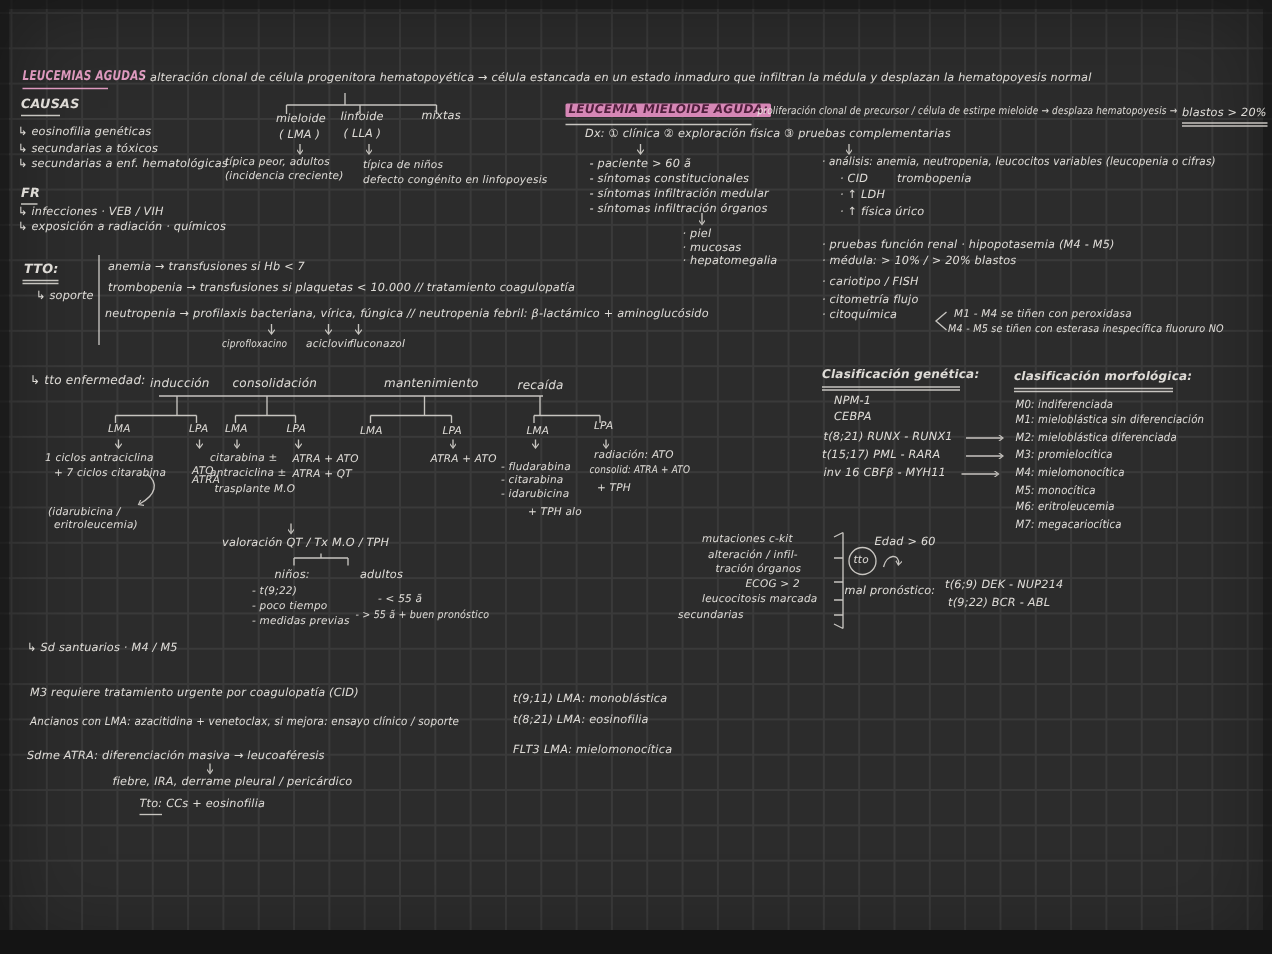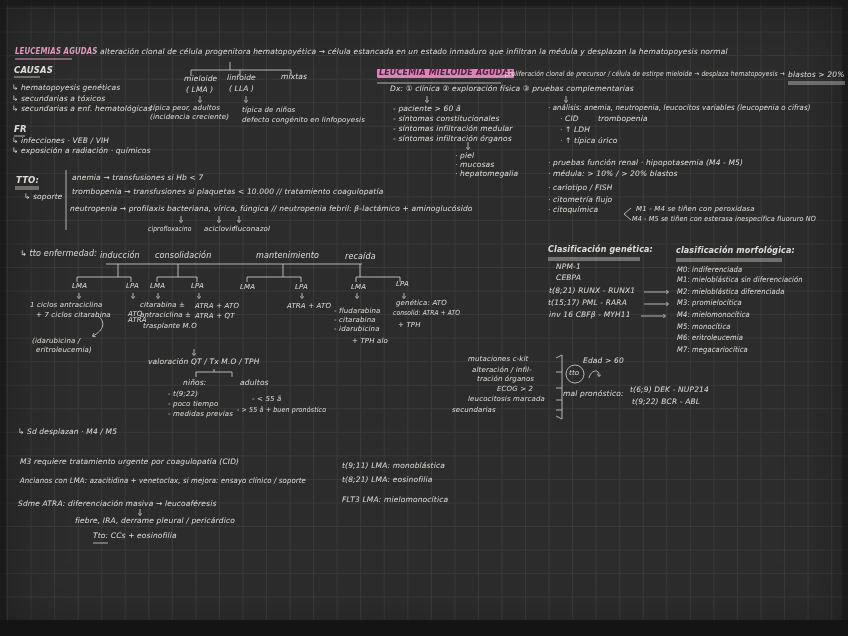--- a/index.html
+++ b/index.html
@@ -100,21 +100,21 @@
 
   
   <div class="grp">
     <span class="hw s9 b pink cx78" style="left:15px;top:47px">LEUCEMIAS AGUDAS</span>
     <span class="hw" style="left:95px;top:48px">· alteración clonal de célula progenitora hematopoyética → célula estancada en un estado inmaduro que infiltran la médula y desplazan la hematopoyesis normal</span>
   </div>
 
   
   <div class="grp">
     <span class="hw s85 b" style="left:14px;top:66px">CAUSAS</span>
-    <span class="hw" style="left:12px;top:84px">↳ hematopoyesis genéticas</span>
+    <span class="hw" style="left:12px;top:84px">↳ eosinofilia genéticas</span>
     <span class="hw" style="left:12px;top:95px">↳ secundarias a tóxicos</span>
     <span class="hw" style="left:12px;top:105px">↳ secundarias a enf. hematológicas</span>
   </div>
 
   
   <div class="grp">
     <span class="hw s85 b" style="left:14px;top:125px">FR</span>
     <span class="hw" style="left:12px;top:137px">↳ infecciones · VEB / VIH</span>
     <span class="hw" style="left:12px;top:147px">↳ exposición a radiación · químicos</span>
   </div>
@@ -150,21 +150,21 @@
     <span class="hw" style="left:455px;top:161px">· mucosas</span>
     <span class="hw" style="left:455px;top:170px">· hepatomegalia</span>
   </div>
 
   
   <div class="grp">
     <span class="hw cx92" style="left:548px;top:104px">· análisis: anemia, neutropenia, leucocitos variables (leucopenia o cifras)</span>
     <span class="hw" style="left:560px;top:115px">· CID</span>
     <span class="hw" style="left:598px;top:115px">trombopenia</span>
     <span class="hw" style="left:560px;top:126px">· ↑ LDH</span>
-    <span class="hw" style="left:560px;top:137px">· ↑ típica úrico</span>
+    <span class="hw" style="left:560px;top:137px">· ↑ física úrico</span>
     <span class="hw" style="left:548px;top:159px">· pruebas función renal · hipopotasemia (M4 - M5)</span>
     <span class="hw" style="left:548px;top:170px">· médula:  &gt; 10% / &gt; 20% blastos</span>
     <span class="hw" style="left:548px;top:184px">· cariotipo / FISH</span>
     <span class="hw" style="left:548px;top:196px">· citometría flujo</span>
     <span class="hw" style="left:548px;top:206px">· citoquímica</span>
     <span class="hw s7" style="left:636px;top:206px">M1 - M4 se tiñen con peroxidasa</span>
     <span class="hw s7 cx92" style="left:632px;top:216px">M4 - M5 se tiñen con esterasa inespecífica fluoruro NO</span>
   </div>
 
   
@@ -208,38 +208,38 @@
     <span class="hw s7" style="left:143px;top:323px">trasplante M.O</span>
     <span class="hw s7" style="left:195px;top:303px">ATRA + ATO</span>
     <span class="hw s7" style="left:195px;top:313px">ATRA + QT</span>
 
     <span class="hw s7" style="left:287px;top:303px">ATRA + ATO</span>
 
     <span class="hw s7" style="left:334px;top:308px">- fludarabina</span>
     <span class="hw s7" style="left:334px;top:317px">- citarabina</span>
     <span class="hw s7" style="left:334px;top:326px">- idarubicina</span>
     <span class="hw s7" style="left:352px;top:338px">+ TPH alo</span>
-    <span class="hw s7" style="left:396px;top:300px">genética: ATO</span>
+    <span class="hw s7" style="left:396px;top:300px">radiación: ATO</span>
     <span class="hw s7 cx85" style="left:393px;top:310px">consolid: ATRA + ATO</span>
     <span class="hw s7" style="left:398px;top:322px">+ TPH</span>
   </div>
 
   
   <div class="grp">
     <span class="hw" style="left:148px;top:358px">valoración  QT / Tx M.O / TPH</span>
     <span class="hw" style="left:183px;top:379px">niños:</span>
     <span class="hw" style="left:240px;top:379px">adultos</span>
     <span class="hw s7" style="left:168px;top:391px">- t(9;22)</span>
     <span class="hw s7" style="left:168px;top:401px">- poco tiempo</span>
     <span class="hw s7" style="left:168px;top:411px">- medidas previas</span>
     <span class="hw s7" style="left:252px;top:396px">- &lt; 55 ã</span>
     <span class="hw s7 cx90" style="left:237px;top:407px">- &gt; 55 ã + buen pronóstico</span>
   </div>
 
-  <span class="hw" style="left:18px;top:428px">↳ Sd desplazan · M4 / M5</span>
+  <span class="hw" style="left:18px;top:428px">↳ Sd santuarios · M4 / M5</span>
 
   
   <div class="grp">
     <span class="hw s8 b" style="left:548px;top:246px">Clasificación genética:</span>
     <span class="hw" style="left:556px;top:263px">NPM-1</span>
     <span class="hw" style="left:556px;top:274px">CEBPA</span>
     <span class="hw" style="left:549px;top:287px">t(8;21)  RUNX - RUNX1</span>
     <span class="hw" style="left:548px;top:299px">t(15;17)  PML - RARA</span>
     <span class="hw" style="left:549px;top:311px">inv 16   CBFβ - MYH11</span>
   </div>

